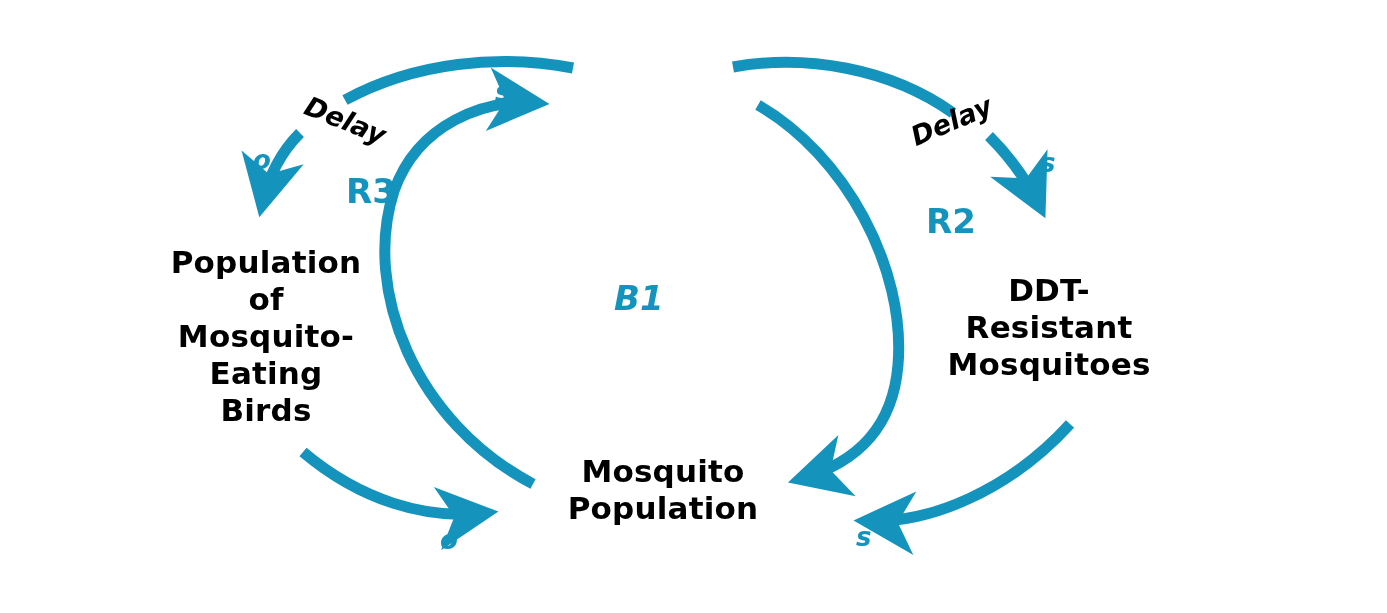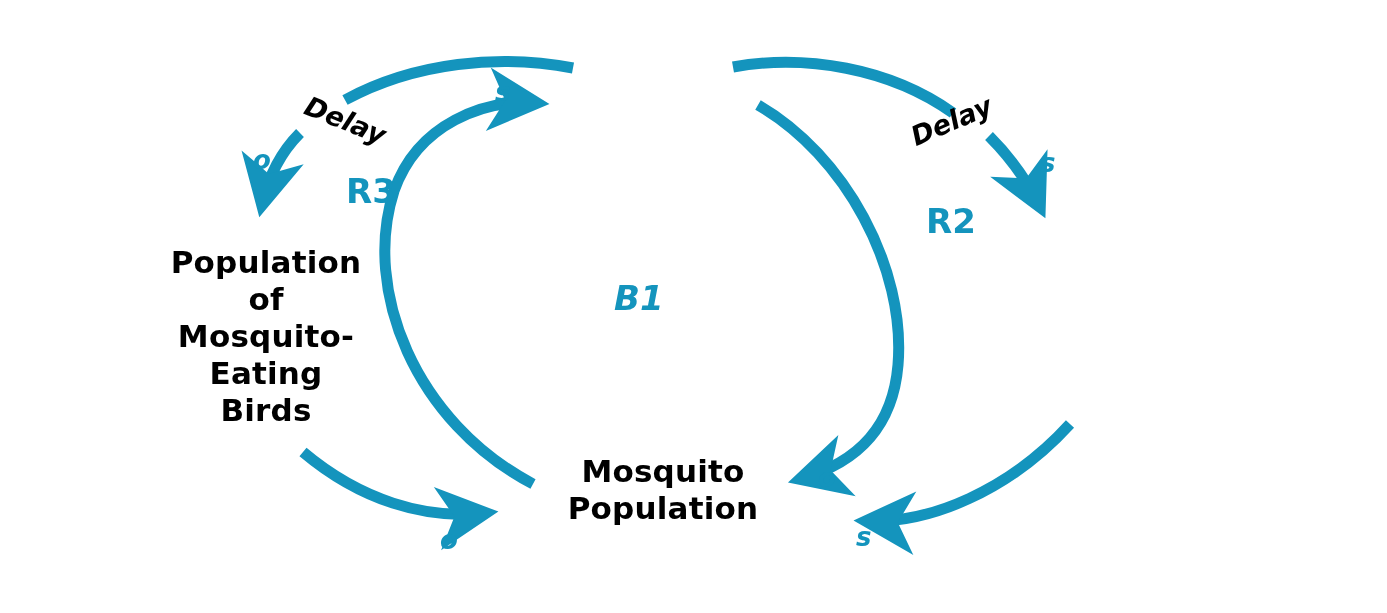--- a/index.html
+++ b/index.html
@@ -96,20 +96,23 @@
     </g>
   </svg>
 
   <div class="node-label" style="left:160px; top:244px; width:212px;">Population
 of
 Mosquito-
 Eating
 Birds</div>
 
 
+  <div class="node-label" style="left:936px; top:272px; width:226px;">DDT-
+Resistant
+Mosquitoes</div>
 
   <div class="node-label" style="left:546px; top:453px; width:234px;">Mosquito
 Population</div>
 
   <div class="loop-id" style="left:323px; top:174px;margin-left:23px;">R3</div>
 
   <div class="loop-id" style="left:614px; top:281px;font-style:italic;">B1</div>
 
   <div class="loop-id" style="left:926px; top:174px;margin-top:30px;">R2</div>
 

